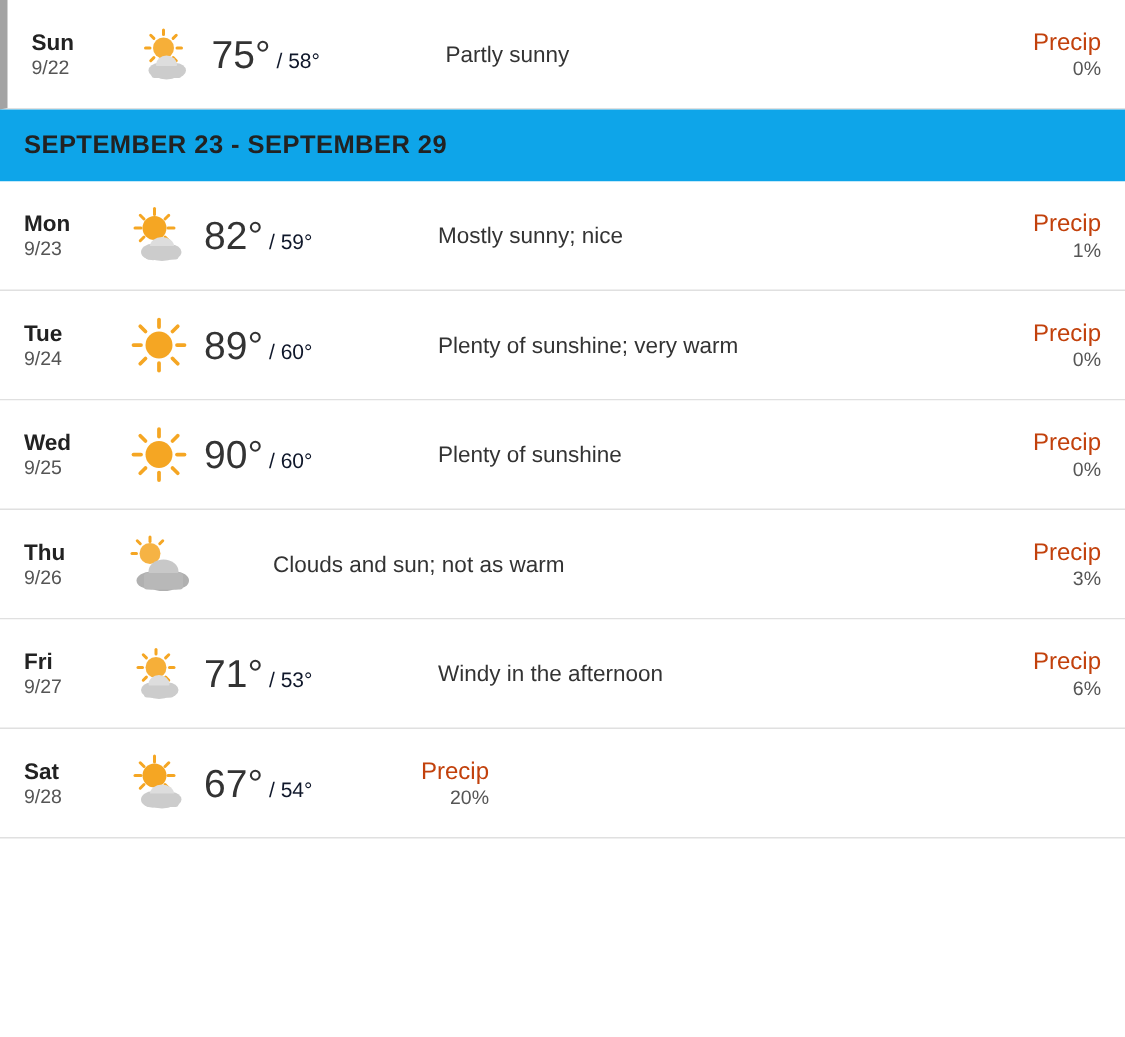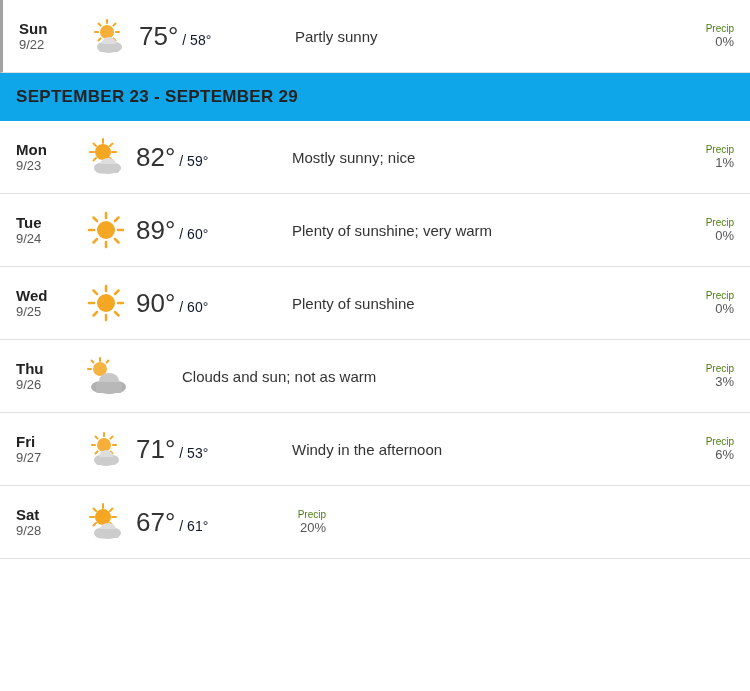--- a/index.html
+++ b/index.html
@@ -71,42 +71,42 @@
       margin-left: 36px;
     }
 
     .precip-block {
       width: 80px;
       text-align: right;
       flex-shrink: 0;
     }
 
     .precip-label {
-      font-size: 10px;
-      color: #4d7c0f;
+      font-size: 16px;
+      color: #c2410c;
     }
 
     .precip-value {
       font-size: 13px;
       color: #555;
     }
 
     
     .section-header {
       background: #0ea5e9;
       padding: 14px 16px;
       font-size: 17px;
       font-weight: bold;
       color: #222;
       letter-spacing: 0.3px;
     }
 
     
     .day-row.today {
-      border-left: 3px solid #a3a3a3;
+      border-left: 5px solid #a3a3a3;
     }
 
     svg.weather-svg {
       width: 44px;
       height: 44px;
     }
   </style>
 </head>
 <body>
 
@@ -318,20 +318,20 @@
 
         <ellipse cx="24" cy="33" rx="11" ry="6" fill="#ccc"></ellipse>
         <ellipse cx="18" cy="33" rx="8" ry="5.5" fill="#ccc"></ellipse>
         <ellipse cx="30" cy="33" rx="7" ry="5" fill="#ccc"></ellipse>
         <ellipse cx="24" cy="29" rx="8" ry="6" fill="#ddd"></ellipse>
         <rect x="13" y="29" width="22" height="9" fill="#ccc" rx="2"></rect>
       </svg>
       </div>
       <div class="temp-block">
         <span class="temp-high">67°</span>
-        <span class="temp-low">/ 61°</span>
+        <span class="temp-low">/ 54°</span>
       </div>
       <div class="precip-block">
         <div class="precip-label">Precip</div>
         <div class="precip-value">20%</div>
       </div>
     </div>
   </div>
 
 </body></html>

